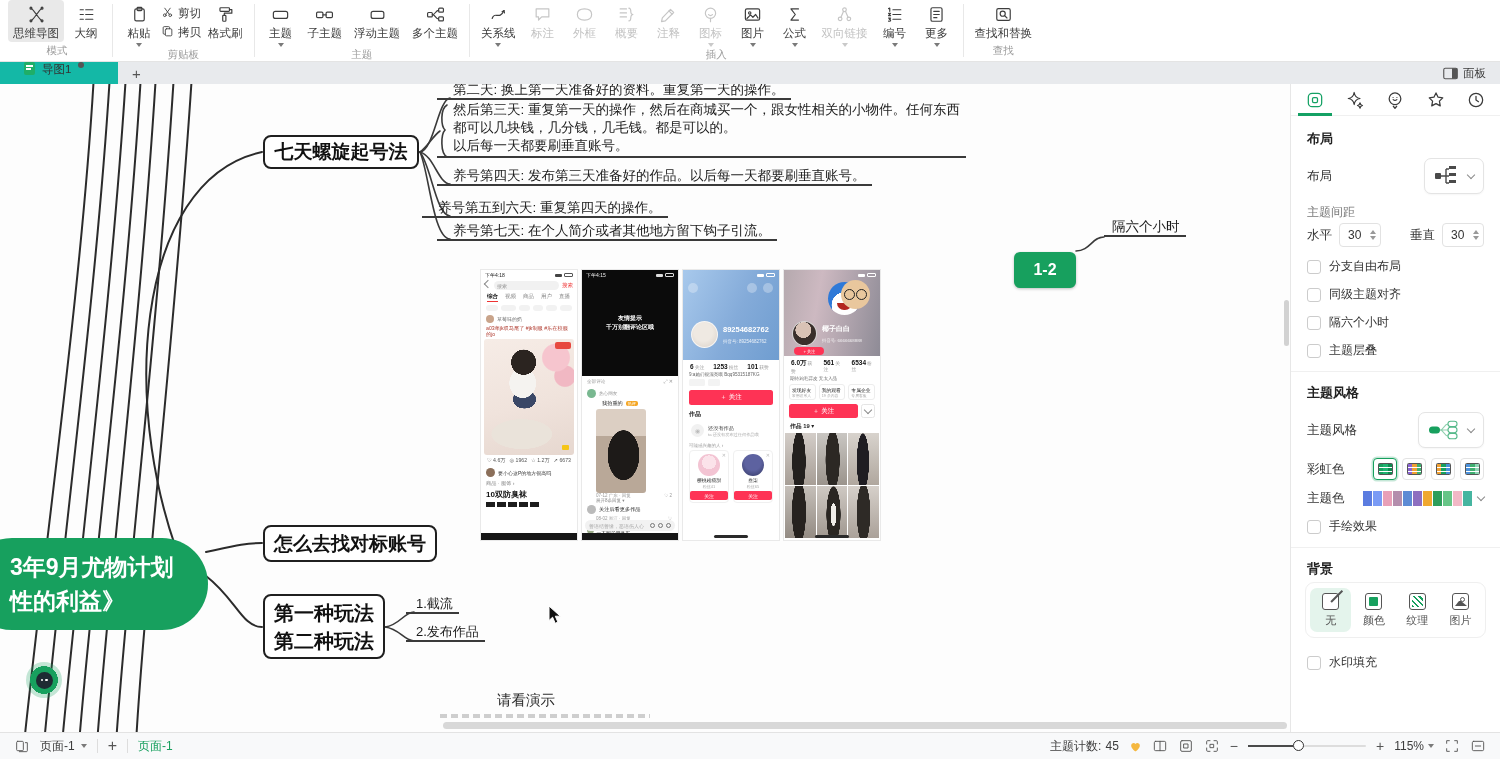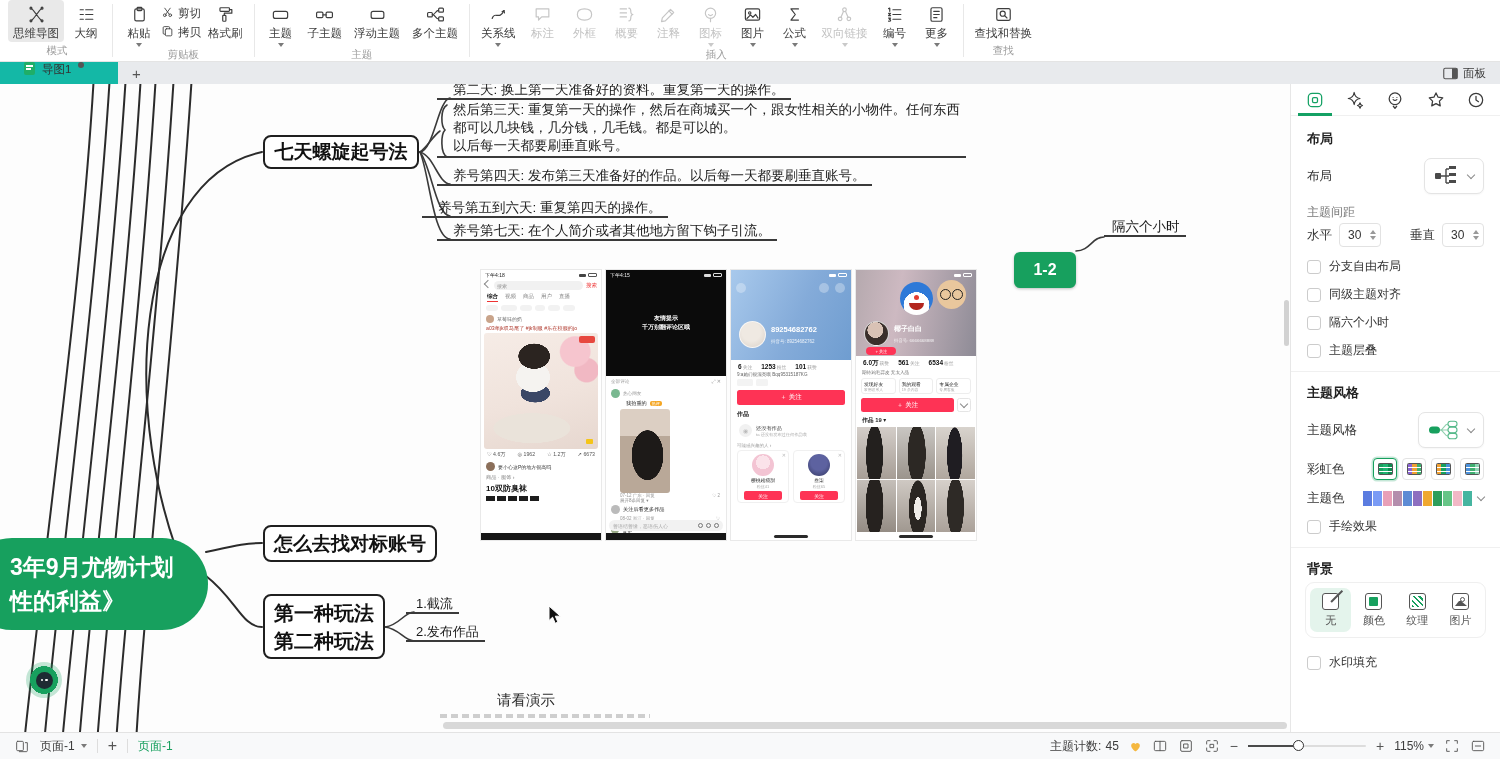--- a/index.html
+++ b/index.html
@@ -43,21 +43,21 @@
   #canvas-scroll-x{position:absolute;left:443px;top:638px;width:844px;height:7px;border-radius:4px;background:#d8d8d8;z-index:6}
   #canvas-scroll-y{position:absolute;right:1px;top:216px;width:5px;height:46px;border-radius:3px;background:#d2d2d2;z-index:6}
   #tiny-noise{position:absolute;left:440px;top:630px;width:210px;height:4px;z-index:2;opacity:.4;background:repeating-linear-gradient(90deg,#888 0 7px,transparent 7px 11px)}
   #float-btn{position:absolute;left:26px;top:578px;width:36px;height:36px;border-radius:50%;background:radial-gradient(circle,#17a05e 0 54%,rgba(23,160,94,.25) 55% 72%,transparent 73%);z-index:5;display:flex;align-items:center;justify-content:center;cursor:pointer}
   #float-btn .core{width:17px;height:17px;border-radius:50%;background:#1e2b33;display:flex;align-items:center;justify-content:center;gap:2px}
   #float-btn .core i{width:2.5px;height:2.5px;border-radius:50%;background:#fff}
   #cursor{position:absolute;left:548px;top:521px;z-index:50}
   .demo-label{position:absolute;font-size:14.5px;color:#2a2a2a;z-index:3}
   
   #phones{position:absolute;left:480px;top:185px;display:flex;gap:3px;z-index:3}
-  .phone{width:122px;height:272px;background:#fff;border:1px solid #e9e9e9;overflow:hidden;position:relative;font-size:5px;color:#333;cursor:pointer}
+  .phone{width:98px;height:272px;background:#fff;border:1px solid #e9e9e9;overflow:hidden;position:relative;font-size:5px;color:#333;cursor:pointer}
   .p-status{height:10px;display:flex;align-items:center;justify-content:space-between;padding:0 4px;font-size:5px;color:#222}
   .p-status .batt{display:flex;gap:2px;align-items:center}
   .bar1{width:7px;height:3px;background:#444;border-radius:1px}
   .bar2{width:9px;height:4px;border:.7px solid #555;border-radius:1px}
   .blackbar{position:absolute;left:0;bottom:0;width:100%;height:7px;background:#161616}
   .homebar{position:absolute;left:50%;bottom:2px;transform:translateX(-50%);width:34px;height:3px;border-radius:2px;background:#2a2a2a}
   
   .p1-search{display:flex;align-items:center;gap:3px;padding:1px 4px}
   .p1-search .box{flex:1;height:9px;border-radius:5px;background:#f1f1f1;display:flex;align-items:center;padding:0 3px;color:#999}
   .p1-search .go{color:#e33;font-size:5.5px}

